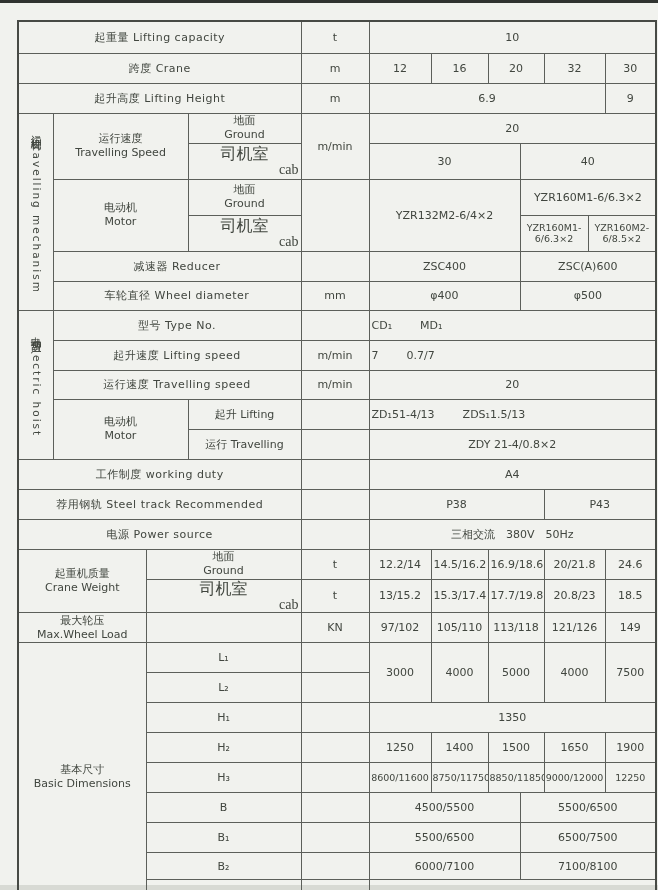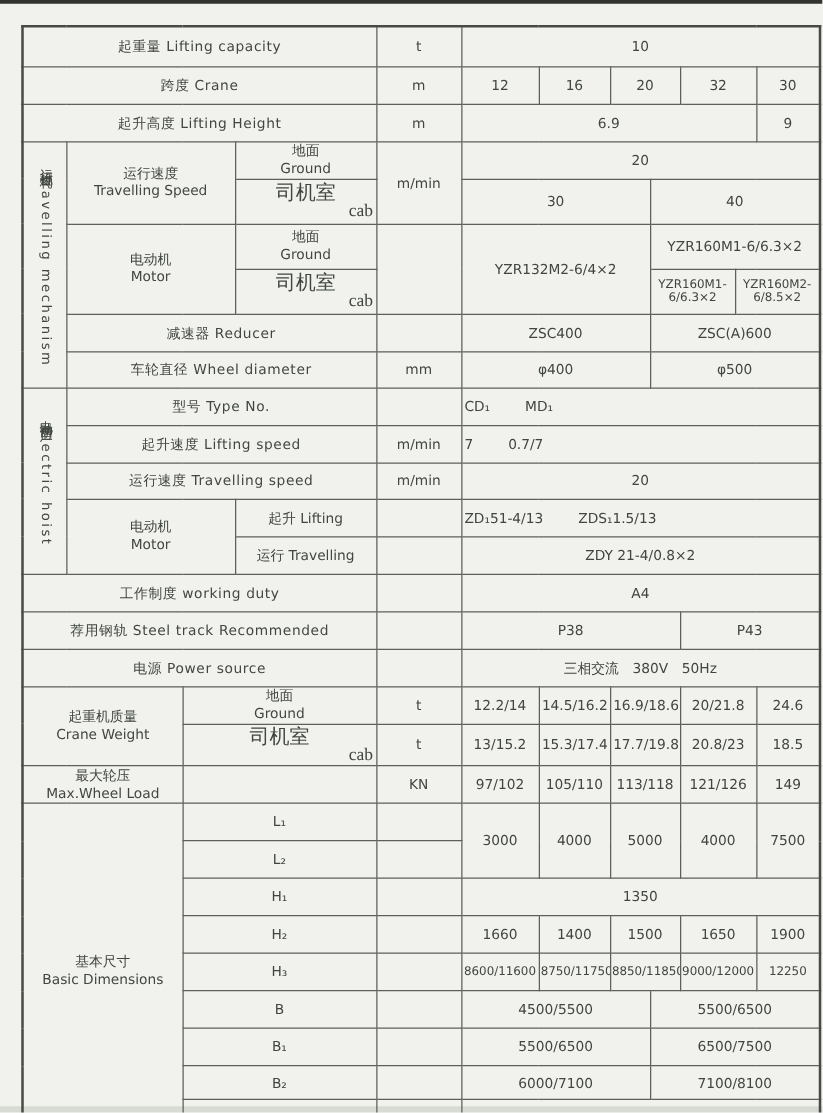--- a/index.html
+++ b/index.html
@@ -272,21 +272,21 @@
 
   <tr style="height:30px">
     <td colspan="2">H₁</td>
     <td></td>
     <td colspan="7">1350</td>
   </tr>
 
   <tr style="height:30px">
     <td colspan="2">H₂</td>
     <td></td>
-    <td>1660</td>
+    <td>1250</td>
     <td>1400</td>
     <td colspan="2">1500</td>
     <td colspan="2">1650</td>
     <td>1900</td>
   </tr>
 
   <tr style="height:30px">
     <td colspan="2">H₃</td>
     <td></td>
     <td class="smallcell">8600/11600</td>

